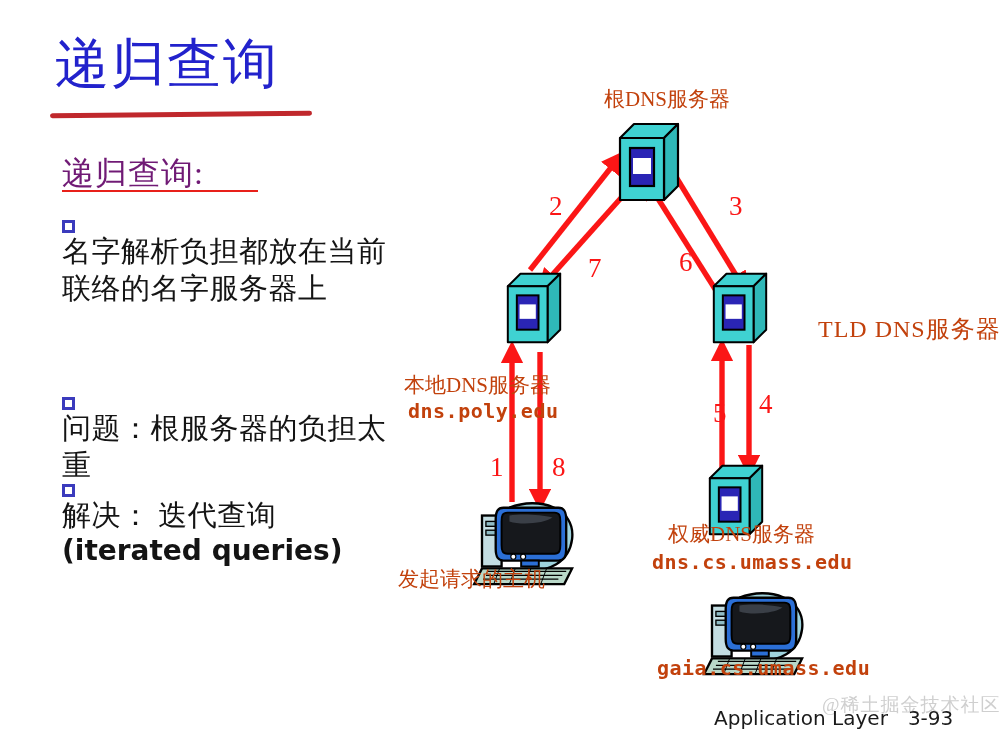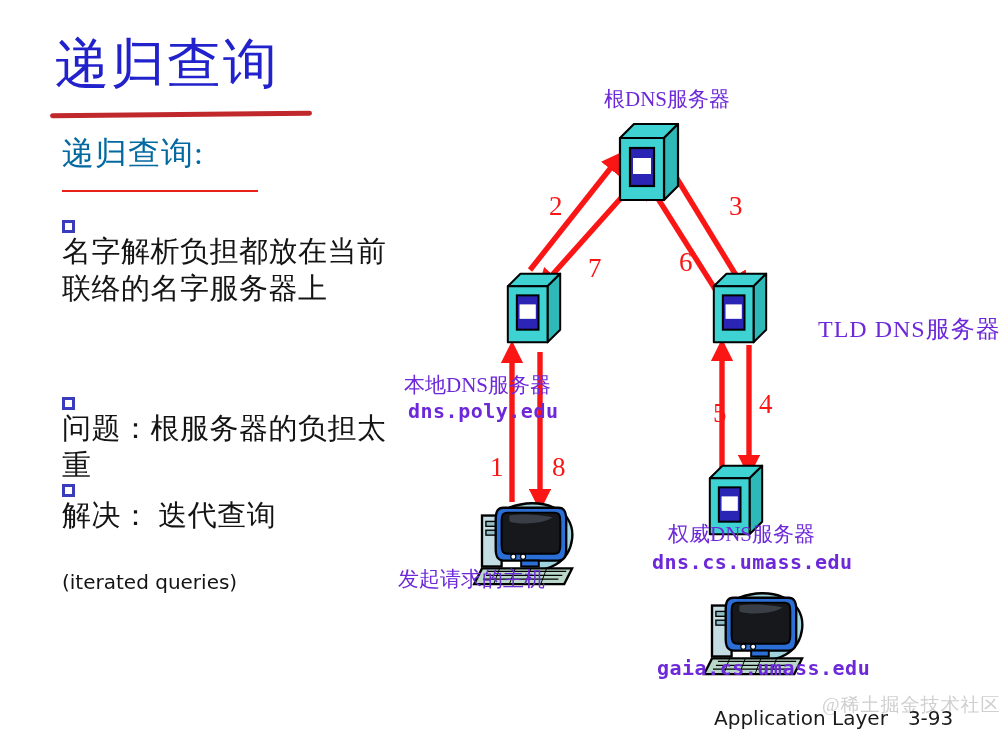--- a/index.html
+++ b/index.html
@@ -41,24 +41,24 @@
     width: 262px;
     height: 5px;
     background: #c0282c;
     border-radius: 3px;
     transform: rotate(-0.6deg);
   }
 
   #subhead {
     position: absolute;
     left: 62px;
-    top: 132px;
+    top: 152px;
     font-family: "Liberation Serif", serif;
     font-size: 32px;
-    color: #0369a1;
+    color: #701a75;
     letter-spacing: 1px;
     white-space: nowrap;
   }
   #subhead-underline {
     position: absolute;
     left: 62px;
     top: 190px;
     width: 196px;
     height: 2px;
     background: #e8201a;
@@ -83,47 +83,46 @@
   }
   .bullet-text {
     font-family: "Liberation Serif", serif;
     font-size: 29px;
     line-height: 1.28;
     color: #141414;
     letter-spacing: 0.5px;
   }
   .bullet-text .eng {
     font-family: "DejaVu Sans", sans-serif;
-    font-weight: normal;
-    font-size: 20px;
+    font-weight: bold;
+    font-size: 28px;
     letter-spacing: 0px;
     display: block;
     line-height: 1.22;
-    margin-top: 36px;
   }
   #bullet-1 { left: 62px; top: 208px; }
   #bullet-2 { left: 62px; top: 385px; }
   #bullet-3 { left: 62px; top: 472px; }
 
   
   #diagram {
     position: absolute;
     left: 0;
     top: 0;
     width: 1000px;
     height: 737px;
     pointer-events: none;
   }
   #diagram svg { display: block; }
 
   .node-label {
     position: absolute;
     font-family: "Liberation Serif", serif;
     font-size: 21px;
-    color: #6d28d9;
+    color: #c2410c;
     white-space: nowrap;
     letter-spacing: 0px;
   }
   .node-label.mono {
     font-family: "DejaVu Sans Mono", monospace;
     font-weight: bold;
     font-size: 20px;
     letter-spacing: 0.5px;
   }
   .node-label.big {

